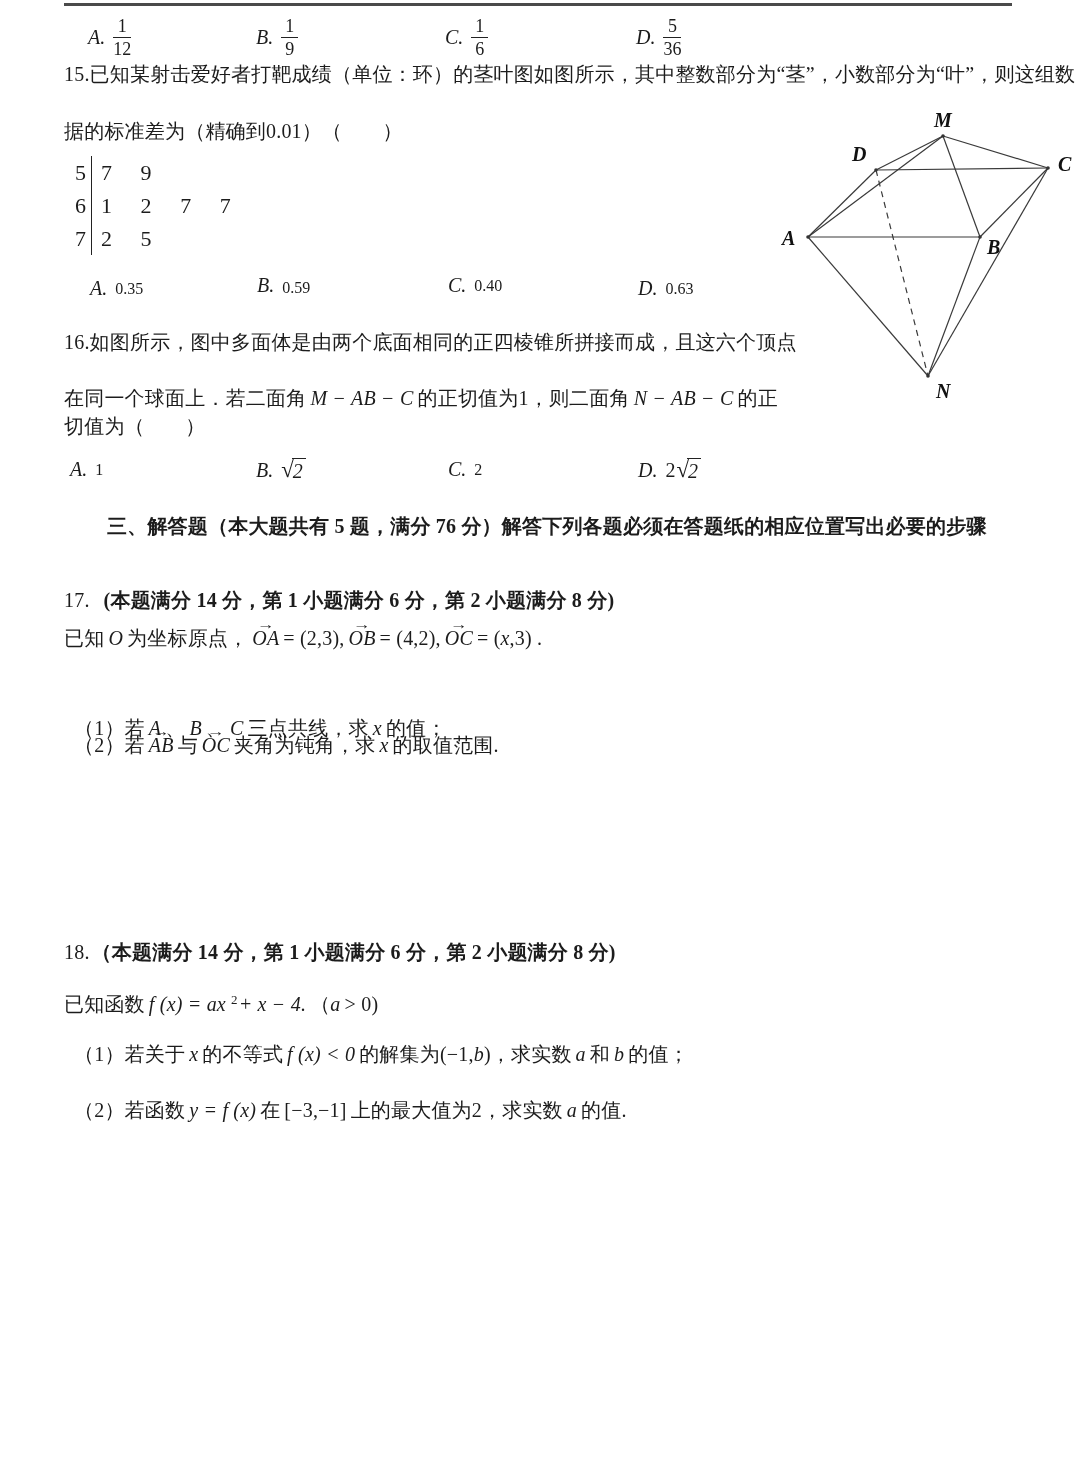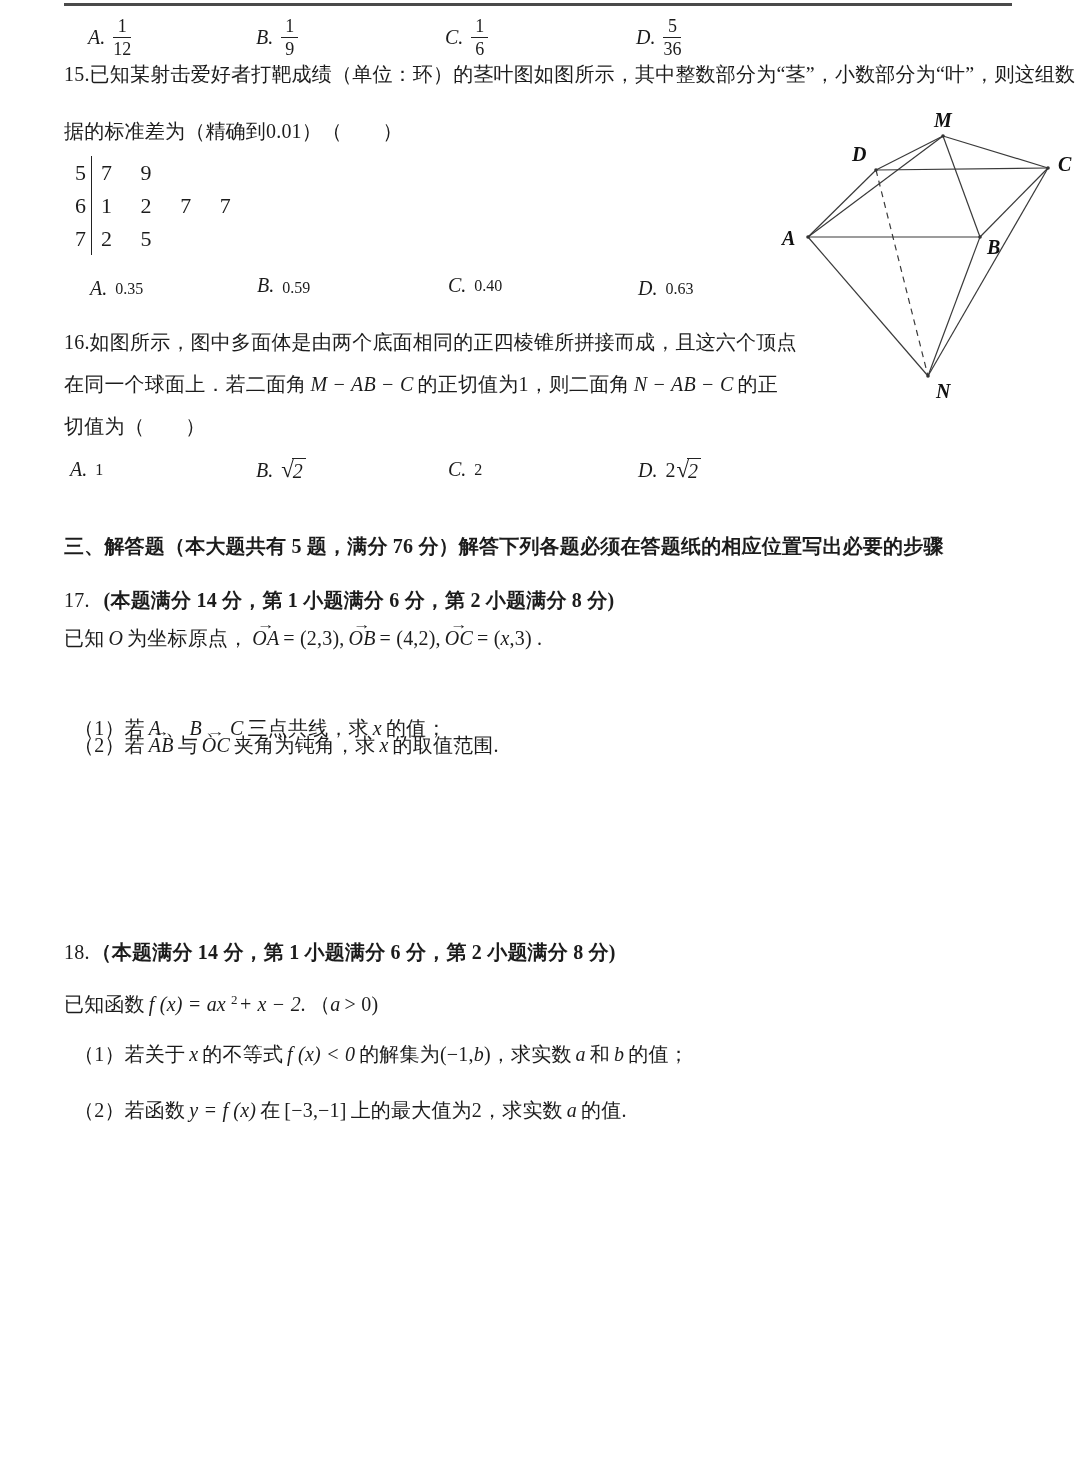--- a/index.html
+++ b/index.html
@@ -150,21 +150,21 @@
 
     <text x="156" y="24">M</text>
     <text x="74" y="58">D</text>
     <text x="280" y="68">C</text>
     <text x="4" y="142">A</text>
     <text x="209" y="151">B</text>
     <text x="158" y="295">N</text>
   </svg>
 
   <div class="line" style="top:328px;">16.如图所示，图中多面体是由两个底面相同的正四棱锥所拼接而成，且这六个顶点</div>
-  <div class="line" style="top:370px;">
+  <div class="line" style="top:384px;">
     <span>在同一个球面上．若二面角</span><span class="mathit">M − AB − C</span><span>的正切值为1，则二面角</span><span class="mathit">N − AB − C</span><span>的正</span>
   </div>
   <div class="line" style="top:412px;">切值为（　　）</div>
 
   <div class="optrow" style="top:458px;height:34px;">
     <div class="opt" style="left:70px;">
       <span class="optlabel">A.</span>
       <span class="optval">1</span>
     </div>
     <div class="opt" style="left:256px;">
@@ -181,40 +181,40 @@
     <div class="opt" style="left:638px;">
       <span class="optlabel">D.</span>
       <span class="coef">2</span>
       <span class="sqrt">
           <span class="rsign">√</span>
           <span class="rad">2</span>
         </span>
     </div>
   </div>
 
-  <div class="line bold" style="top:532px;">三、解答题（本大题共有 5 题，满分 76 分）解答下列各题必须在答题纸的相应位置写出必要的步骤</div>
+  <div class="line bold" style="top:512px;margin-left:43px;">三、解答题（本大题共有 5 题，满分 76 分）解答下列各题必须在答题纸的相应位置写出必要的步骤</div>
 
   <div class="line" style="top:586px;">
     <span class="num-reg">17.</span><span class="bold">(本题满分 14 分，第 1 小题满分 6 分，第 2 小题满分 8 分)</span>
   </div>
   <div class="line" style="top:624px;text-align:center;">
     <span>已知</span><span class="mathit">O</span><span>为坐标原点，</span><span class="vec">OA</span><span class="rm">= (2,3),</span><span class="vec">OB</span><span class="rm">= (4,2),</span><span class="vec">OC</span><span class="rm">= (</span><span class="it">x</span><span class="rm">,3) .</span>
   </div>
   <div class="line indent" style="top:714px;">
     <span>（1）若</span><span class="mathit">A</span><span>、</span><span class="mathit">B</span><span>、</span><span class="mathit">C</span><span>三点共线，求</span><span class="mathit">x</span><span>的值；</span>
   </div>
   <div class="line indent" style="top:731px;">
     <span>（2）若</span><span class="vec">AB</span><span>与</span><span class="vec">OC</span><span>夹角为钝角，求</span><span class="mathit">x</span><span>的取值范围.</span>
   </div>
 
   <div class="line" style="top:938px;">
     <span class="num-reg" style="margin-right:2px;">18.</span><span class="bold">（本题满分 14 分，第 1 小题满分 6 分，第 2 小题满分 8 分)</span>
   </div>
   <div class="line" style="top:986px;">
-    <span>已知函数</span><span class="mathit">f (x) = ax</span><span class="sup">2</span><span class="mathit" style="margin-left:0;">+ x − 2.</span><span class="rm">（</span><span class="it">a</span><span class="rm" style="margin-left:4px;">&gt; 0)</span>
+    <span>已知函数</span><span class="mathit">f (x) = ax</span><span class="sup">2</span><span class="mathit" style="margin-left:0;">+ x − 4.</span><span class="rm">（</span><span class="it">a</span><span class="rm" style="margin-left:4px;">&gt; 0)</span>
   </div>
   <div class="line indent" style="top:1040px;text-align:right;">
     <span>（1）若关于</span><span class="mathit">x</span><span>的不等式</span><span class="mathit">f (x) &lt; 0</span><span>的解集为</span><span class="rm">(−1,</span><span class="it">b</span><span class="rm">)</span><span>，求实数</span><span class="mathit">a</span><span>和</span><span class="mathit">b</span><span>的值；</span>
   </div>
   <div class="line indent" style="top:1096px;">
     <span>（2）若函数</span><span class="mathit">y = f (x)</span><span>在</span><span class="rm" style="margin:0 4px;">[−3,−1]</span><span>上的最大值为2，求实数</span><span class="mathit">a</span><span>的值.</span>
   </div>
 
 </div>
 

